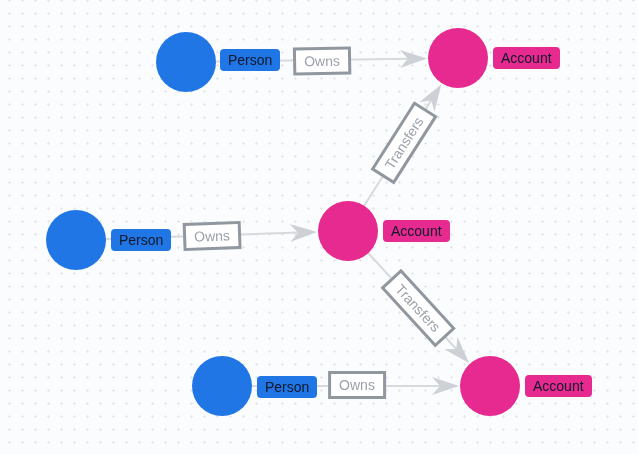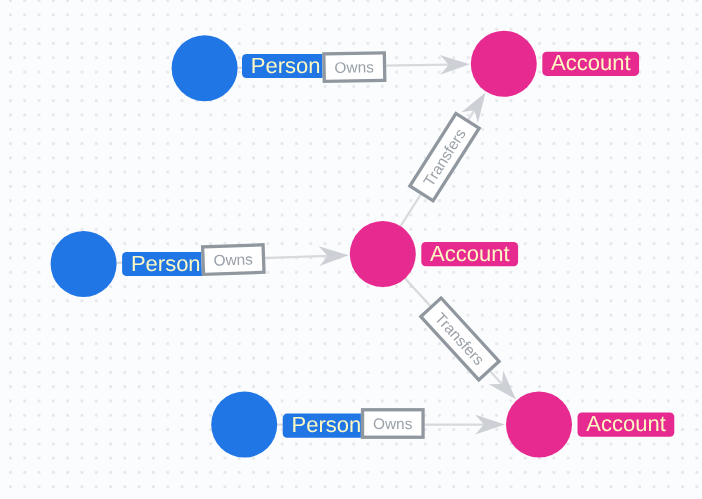--- a/index.html
+++ b/index.html
@@ -28,22 +28,22 @@
   }
   .arrow-head {
     fill: #cdd0d5;
     stroke: none;
   }
   .node-circle { cursor: pointer; }
 
   .pill {
     position: absolute;
     transform: translateY(-50%);
-    color: #fef9c3;
-    font-size: 20px;
+    color: #0f172a;
+    font-size: 14px;
     line-height: 18px;
     padding: 2px 8px;
     border-radius: 4px;
     white-space: nowrap;
     z-index: 2;
   }
 
   .relbox {
     position: absolute;
     background: #ffffff;

